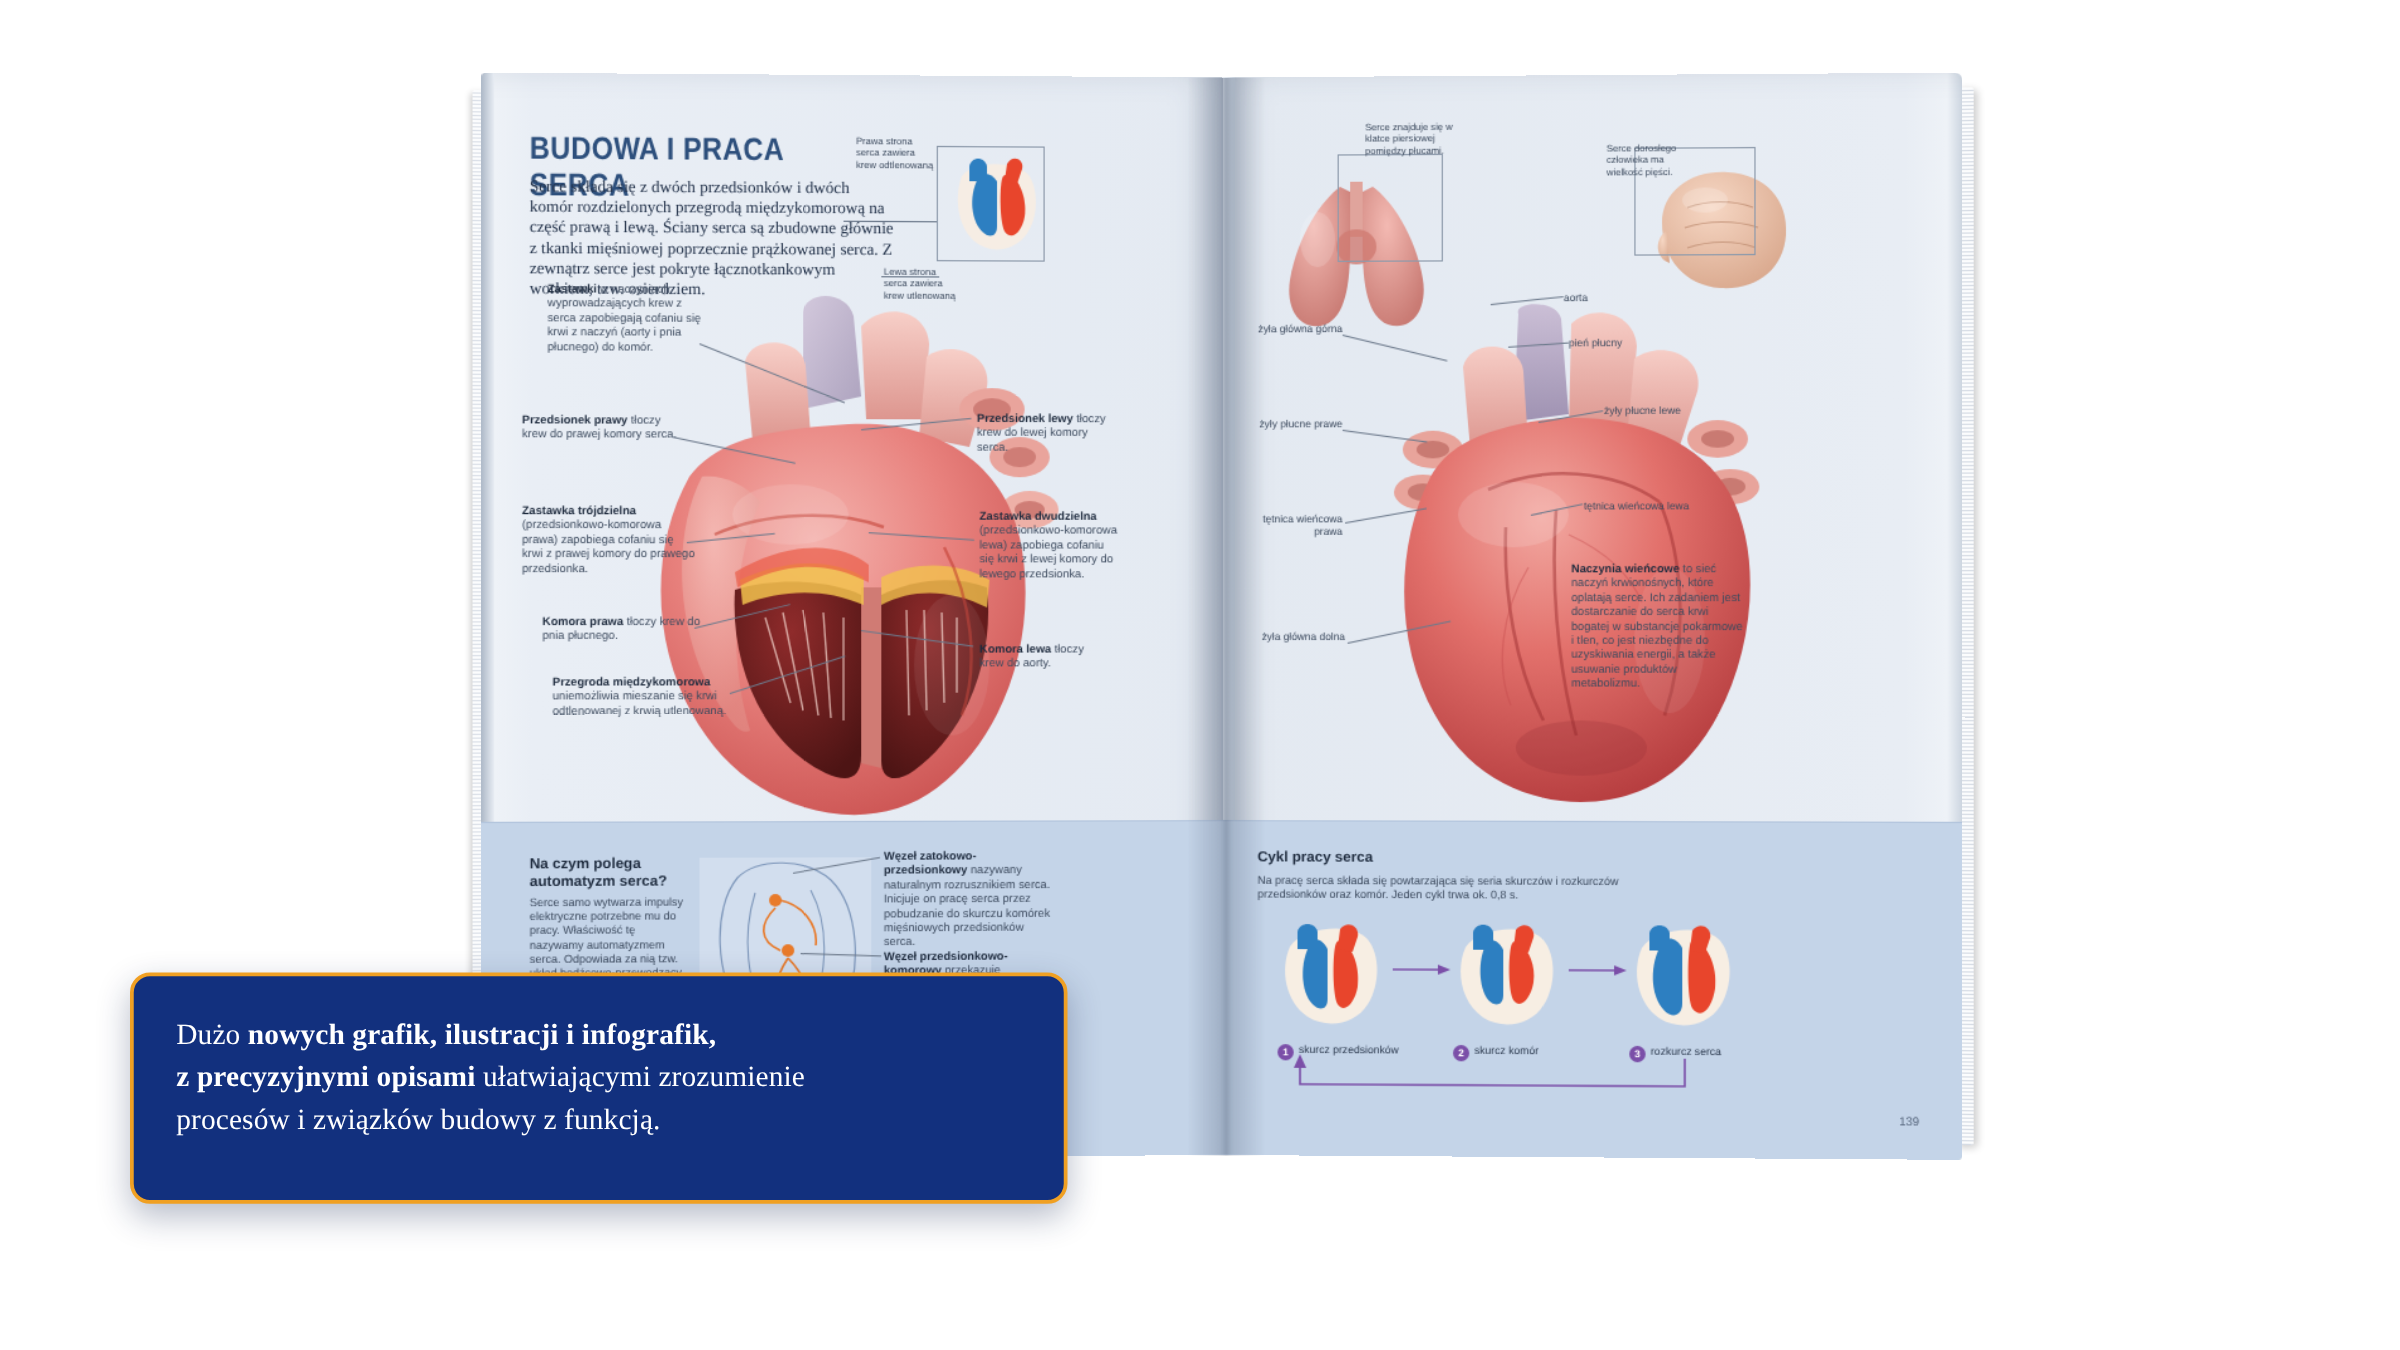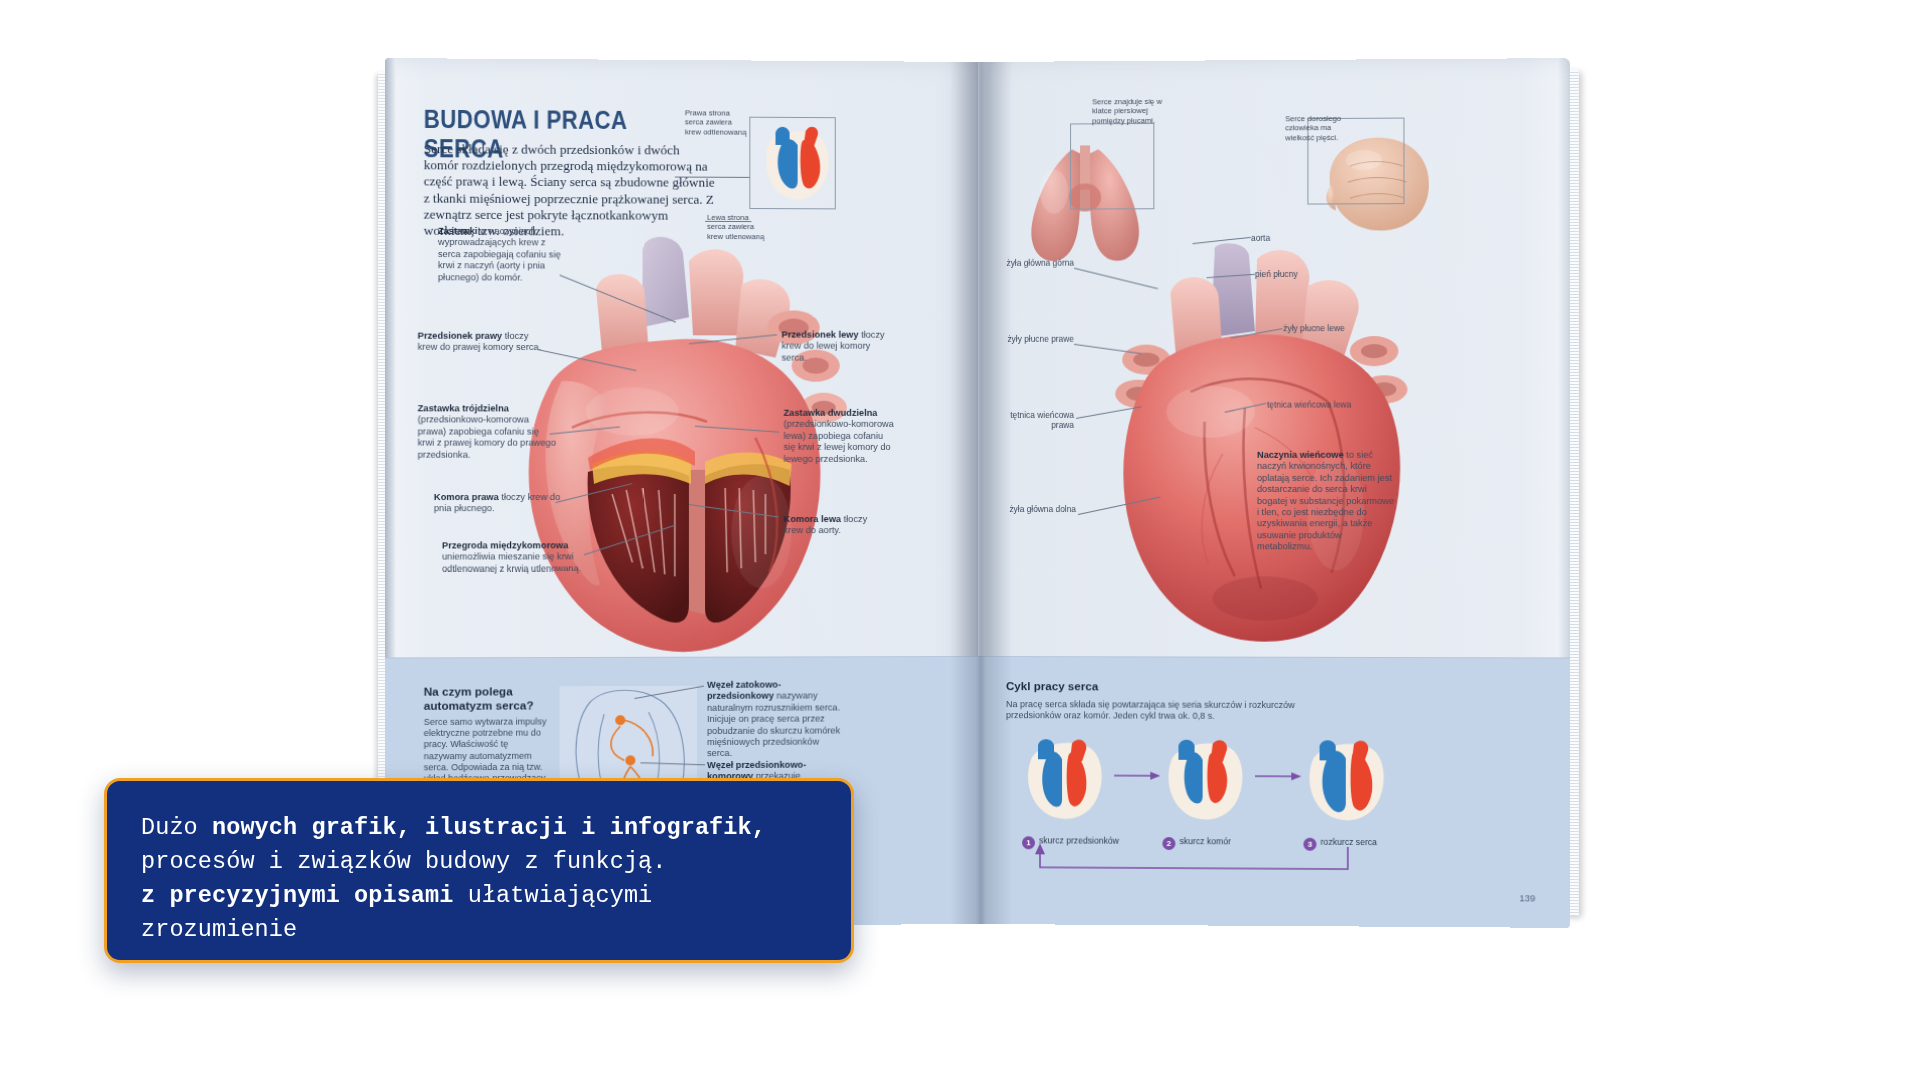--- a/index.html
+++ b/index.html
@@ -113,21 +113,21 @@
 
   
   .callout{
     position:absolute; left:104px; top:778px; width:750px; height:185px;
     background:#12307e; border:3px solid #f0a023; border-radius:16px;
     box-shadow:0 10px 26px rgba(20,35,80,.30);
     padding:30px 34px; color:#fff; z-index:60;
   }
   .callout p{
     margin:0; font-size:23.5px; line-height:34px; font-weight:normal;
-    font-family:Liberation Mono, monospace; letter-spacing:.1px;
+    font-family:Liberation Serif, serif; letter-spacing:.1px;
   }
   .callout b{ font-weight:bold; }
 
   .leader{ position:absolute; background:#6d7a8c; height:1px; transform-origin:left center; }
   .framebox{ position:absolute; border:1px solid #8d9aab; }
 </style>
 </head>
 <body>
 
 <div id="stage">
@@ -458,17 +458,17 @@
 
         <div class="folio" style="position:absolute; right:34px; bottom:24px;">139</div>
       </div>
     </div>
 
     <div class="spine"></div>
   </div>
 
   <div class="callout">
     <p><span>Dużo </span><b>nowych grafik, ilustracji i infografik,</b></p>
+    <p><b>z precyzyjnymi opisami</b><span> ułatwiającymi zrozumienie</span></p>
     <p>procesów i związków budowy z funkcją.</p>
-    <p><b>z precyzyjnymi opisami</b><span> ułatwiającymi zrozumienie</span></p>
   </div>
 
 </div>
 
 </body></html>

